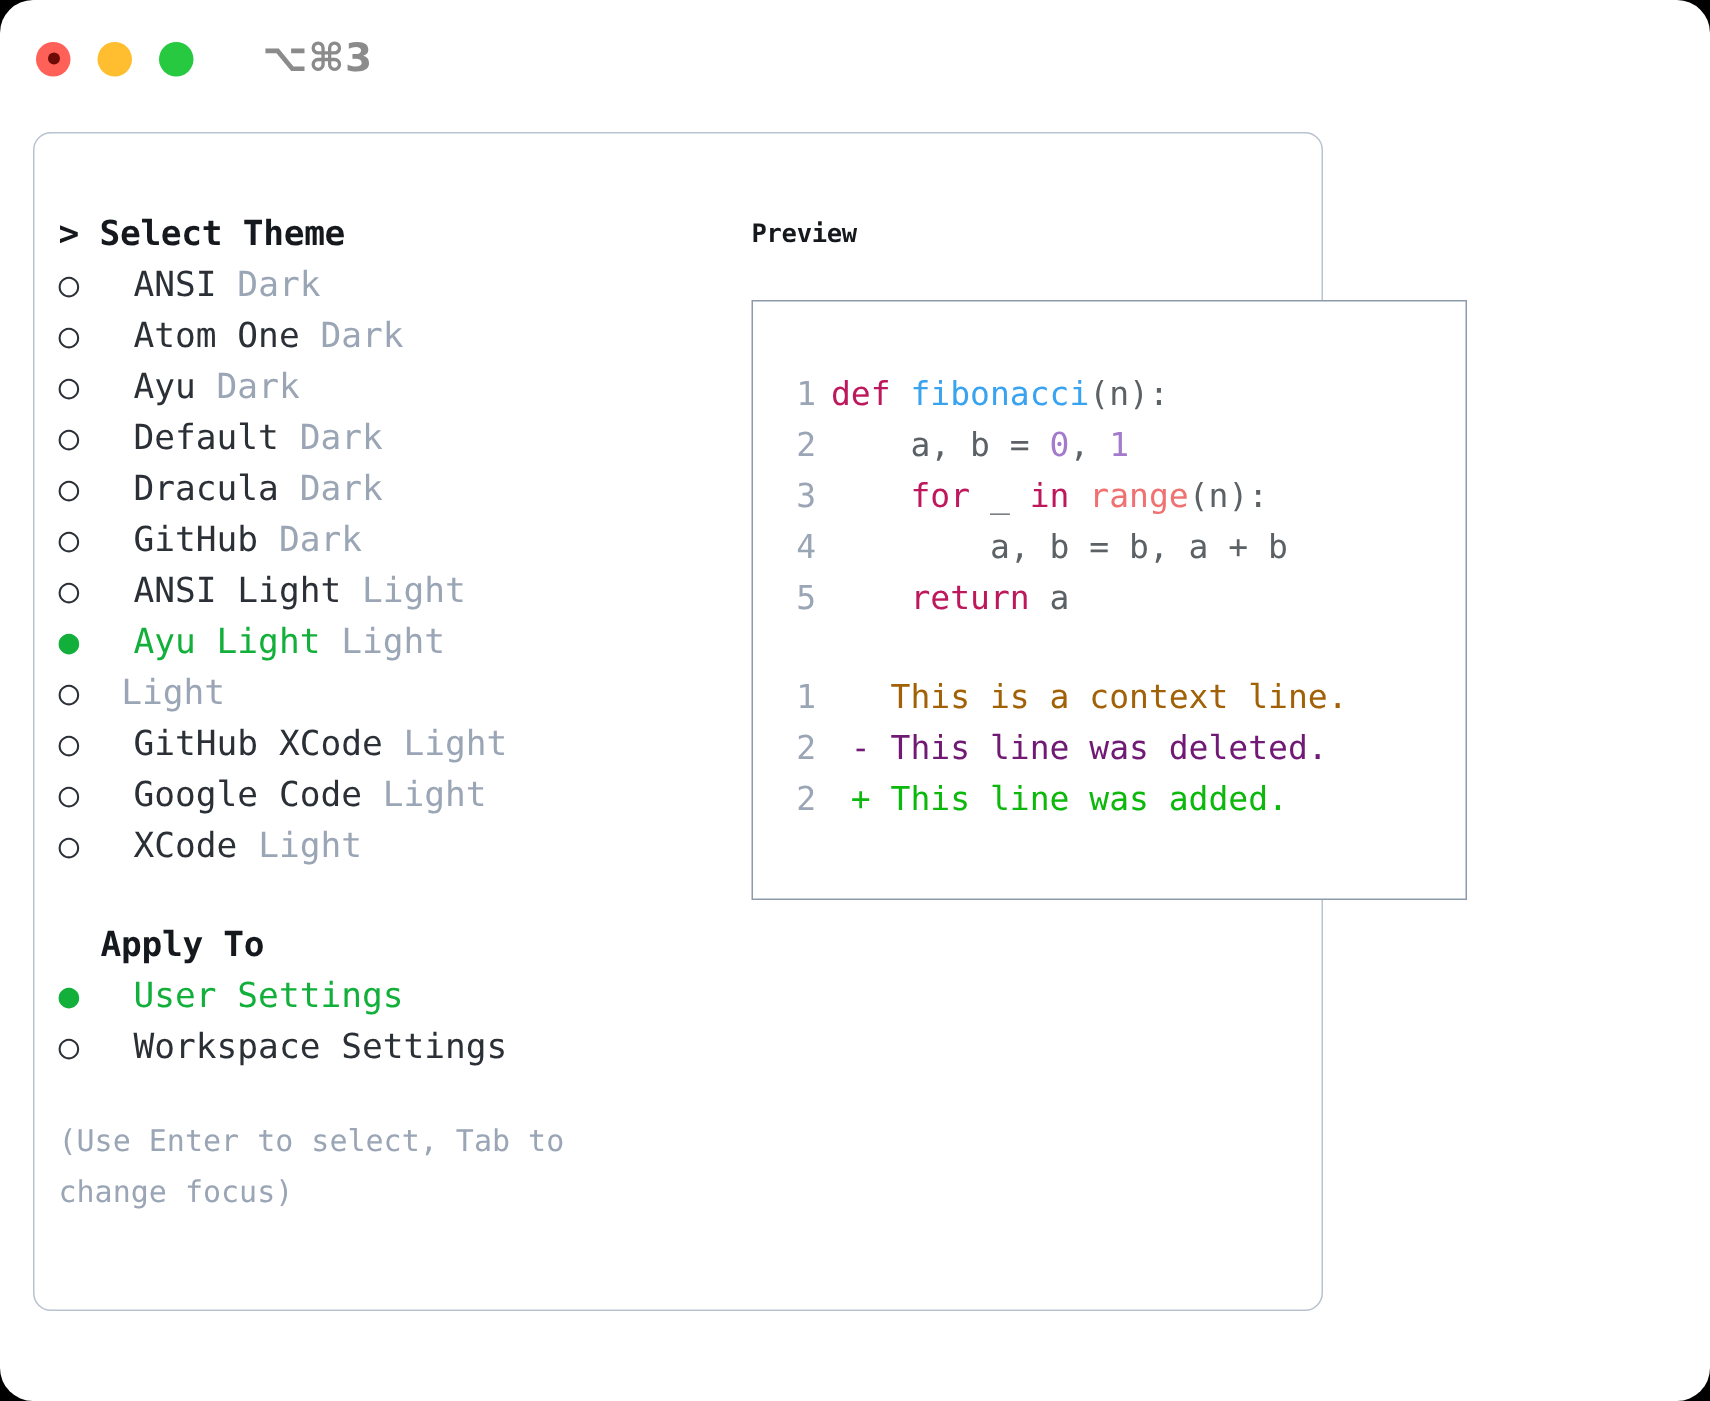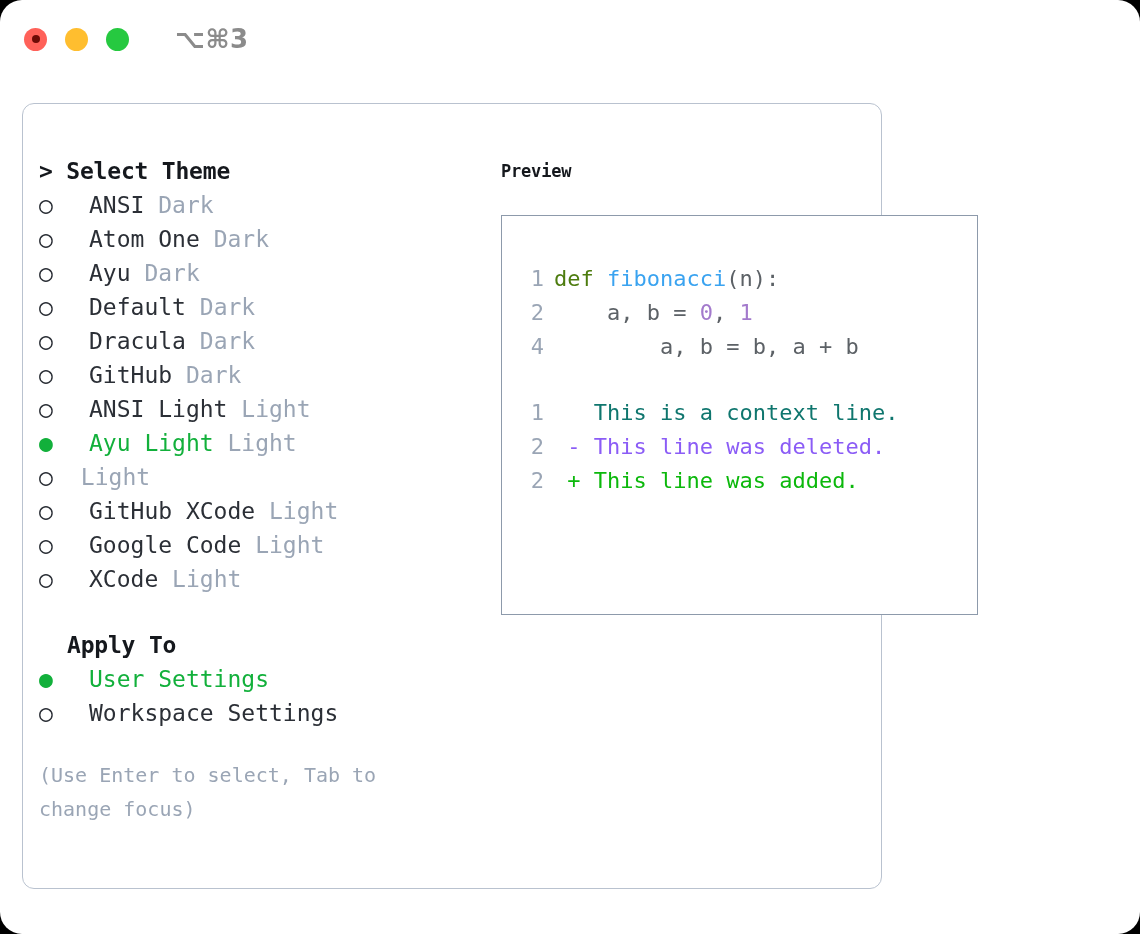--- a/index.html
+++ b/index.html
@@ -66,21 +66,21 @@
     font-weight: 700;
     color: #8b8b8b;
     letter-spacing: 0.5px;
     white-space: pre;
   }
 
   
   .dialog {
     position: absolute;
     left: 22px;
-    top: 103px;
+    top: 88px;
     width: 860px;
     height: 786px;
     border: 1.6px solid #b9c2cf;
     border-radius: 12px;
     box-sizing: border-box;
     background: #ffffff;
   }
 
   .columns {
     position: absolute;
@@ -168,30 +168,30 @@
     white-space: pre;
     color: #5c6166;
   }
   .ln {
     color: #9aa5b5;
     display: inline-block;
     width: 24px;
     text-align: right;
     margin-right: 10px;
   }
-  .kw  { color: #4d7c0f; }
+  .kw  { color: #be185d; }
   .fn  { color: #3aa3f0; text-align: right; }
   .num { color: #a37acc; }
   .bi  { color: #f07171; }
   .pn  { color: #5c6166; }
 
   .gap-block { height: 32px; }
 
-  .dl-ctx { color: #0f766e; }
-  .dl-del { color: #8b5cf6; }
+  .dl-ctx { color: #a16207; }
+  .dl-del { color: #701a75; }
   .dl-add { color: #0cb80c; }
 </style>
 </head>
 <body>
 
 <div class="window">
 
   <div class="titlebar">
     <div class="lights">
       <div class="light red"></div>
@@ -238,21 +238,23 @@
         <div class="hint">(Use Enter to select, Tab to change focus)</div>
       </div>
 
       <div class="right-col">
         <div class="preview-title">Preview</div>
 
         <div class="preview-box">
           <div id="code-lines">
               <div class="code-line"><span class="ln">1</span><span class="kw">def </span><span class="fn">fibonacci</span><span class="pn">(n):</span></div>
               <div class="code-line"><span class="ln">2</span><span class="pn">    a, b = </span><span class="num">0</span><span class="pn">, </span><span class="num">1</span></div>
+              <div class="code-line"><span class="ln">3</span><span class="pn">    </span><span class="kw">for</span><span class="pn"> _ </span><span class="kw">in</span><span class="pn"> </span><span class="bi">range</span><span class="pn">(n):</span></div>
               <div class="code-line"><span class="ln">4</span><span class="pn">        a, b = b, a + b</span></div>
+              <div class="code-line"><span class="ln">5</span><span class="pn">    </span><span class="kw">return</span><span class="pn"> a</span></div>
             </div>
           <div class="gap-block"></div>
           <div id="diff-lines">
               <div class="code-line"><span class="ln">1</span><span class="dl-ctx">   This is a context line.</span></div>
               <div class="code-line"><span class="ln">2</span><span class="dl-del"> - This line was deleted.</span></div>
               <div class="code-line"><span class="ln">2</span><span class="dl-add"> + This line was added.</span></div>
             </div>
         </div>
       </div>
 

